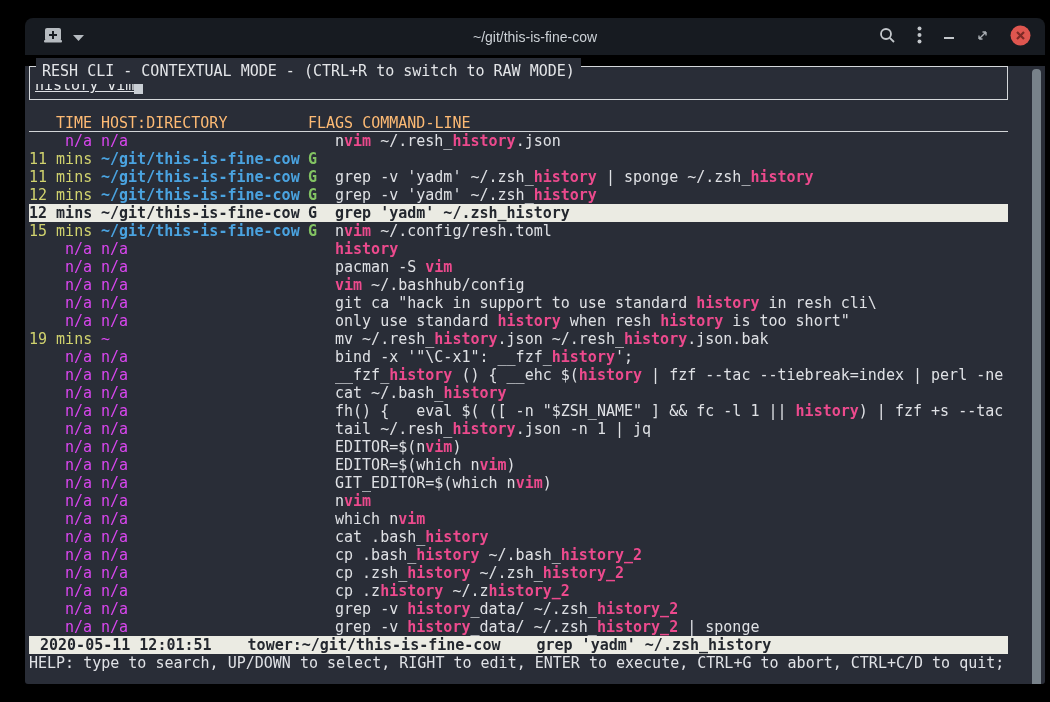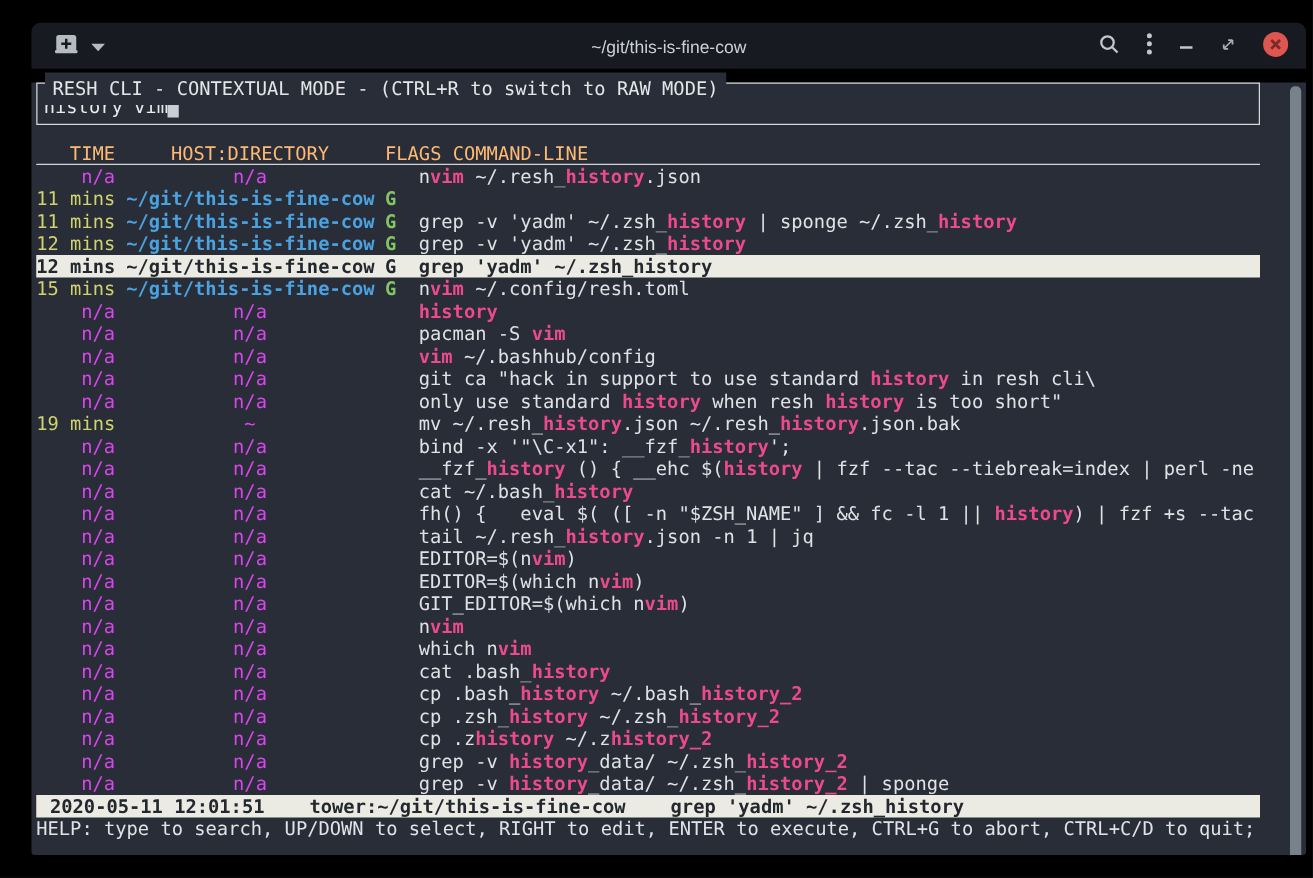--- a/index.html
+++ b/index.html
@@ -33,30 +33,30 @@
   .body { width:979px; }
 
   .searchbox {
     position:relative; margin-top:11px; height:34px;
     border:1px solid #d5d8db;
   }
   .legend {
     position:absolute; top:-9px; left:6px; padding:4px 6px;
     background:#292d37; color:#e3e5e8; white-space:pre;
   }
-  .query-line { padding:9px 0 0 5px; display:flex; align-items:flex-end; }
+  .query-line { padding:9px 0 0 5px; display:flex; align-items:flex-end;text-decoration:underline; }
   .query-text { white-space:pre; color:#e8eaec; }
   .cursor { width:9px; height:16px; background:#c9ced4; display:inline-block; }
 
   .listing { margin-top:14px; }
 
   .row { display:flex; height:18px; overflow:hidden; white-space:pre; }
   .row span { display:inline-block; }
   .c-time  { width:63px;  text-align:right; flex:none; }
-  .c-dir   { width:198px; text-align:center; margin-left:9px; flex:none; }
+  .c-dir   { width:198px; text-align:left; margin-left:9px; flex:none; }
   .c-flags { width:18px;  margin-left:9px; flex:none; }
   .c-cmd   { margin-left:9px; white-space:pre; flex:none; }
   .c-rest  { margin-left:9px; white-space:pre; flex:none; }
 
   .row.header { border-bottom:1px solid #d2d5d8; height:18px; color:#fdba74; }
   .header-dir { display:flex; justify-content:space-between; }
 
   .time { color:#d0d26e; }
   .plain { color:#d946ef; }
   .dir  { color:#4aa3e0; font-weight:700; }

